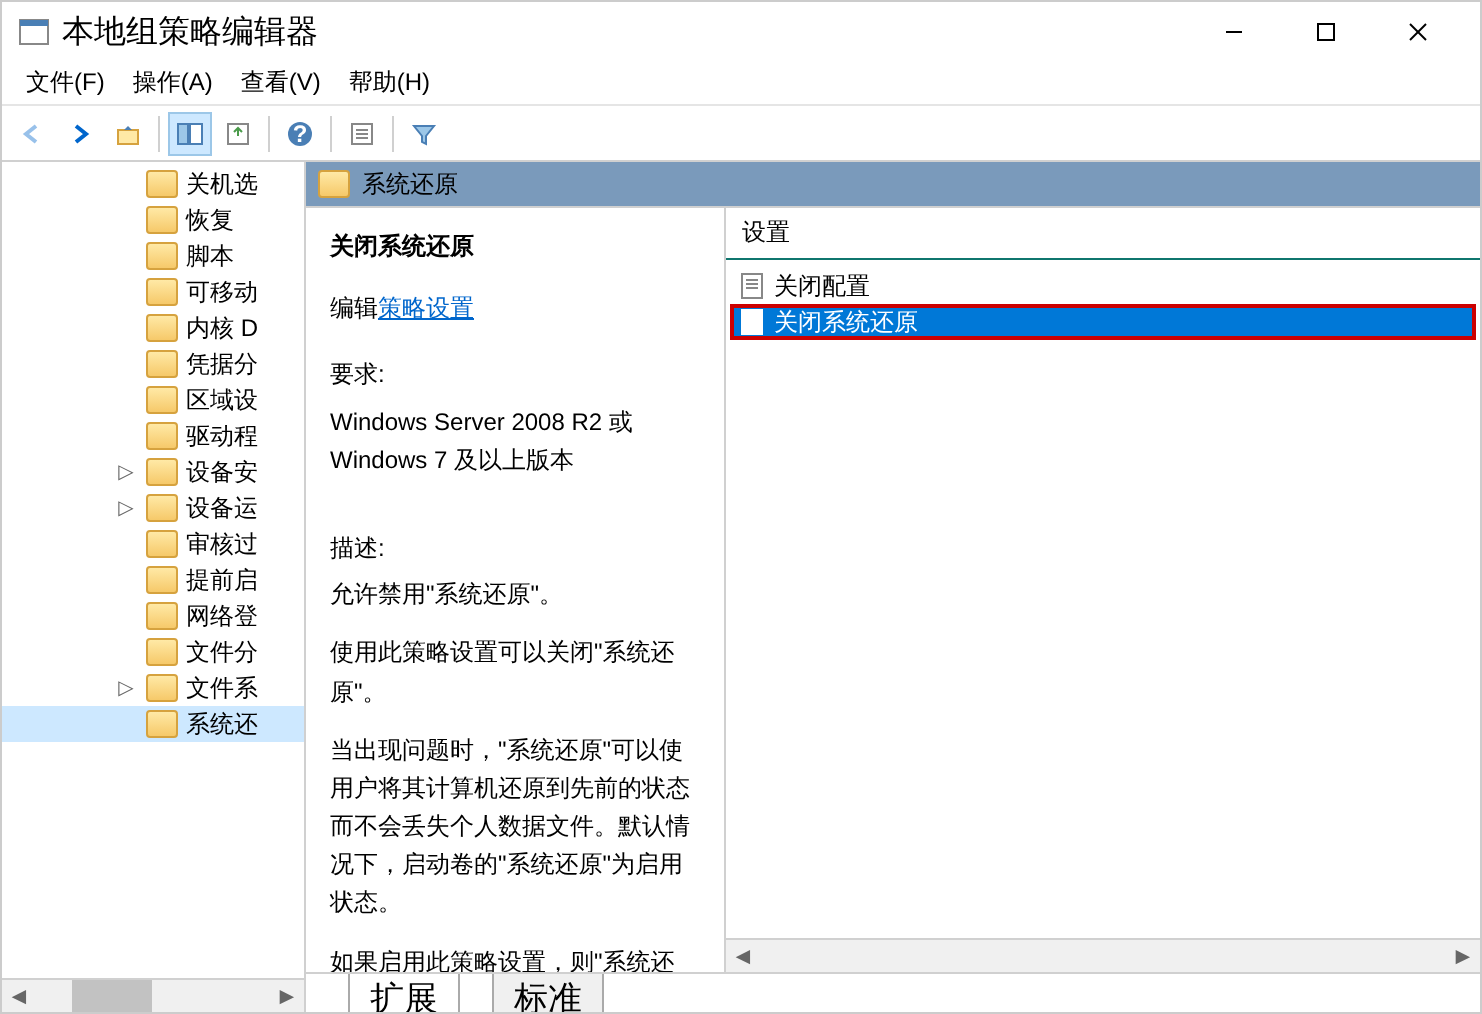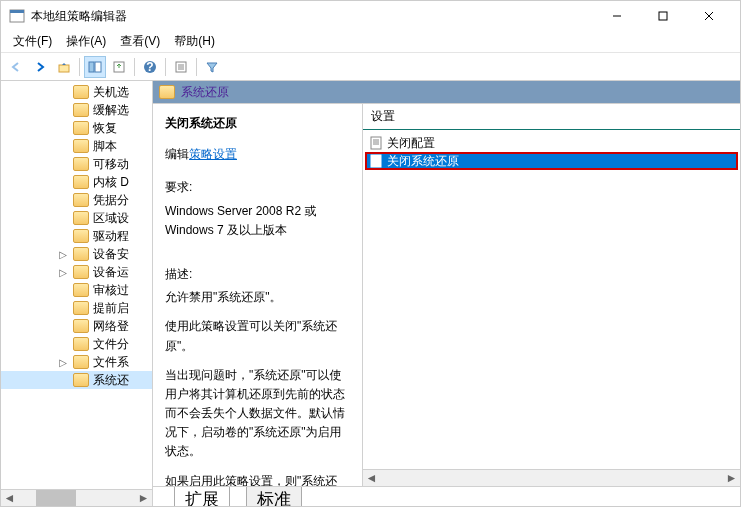--- a/index.html
+++ b/index.html
@@ -1,39 +1,39 @@
 <!DOCTYPE html>
 <html><head>
 <meta charset="utf-8">
 <style>
 * { box-sizing: border-box; margin: 0; padding: 0; font-family: "Microsoft YaHei", "Segoe UI", sans-serif; font-size: 12px; }
 body { background: #fff; width: 741px; height: 507px; overflow: hidden; display: flex; flex-direction: column; border: 1px solid #ccc; }
 .titlebar { height: 30px; display: flex; align-items: center; padding: 0 8px; background: #fff; }
 .titlebar .app-icon { width: 16px; height: 16px; margin-right: 6px; }
-.titlebar .title { flex: 1; font-size: 12px; }
+.titlebar .title { flex: 1; font-size: 16px; }
 .winbtns { display: flex; }
 .winbtn { width: 46px; height: 30px; display: flex; align-items: center; justify-content: center; }
 .menubar { height: 22px; display: flex; align-items: center; padding: 0 6px; border-bottom: 1px solid #e5e5e5; gap: 2px; }
 .menubar span { padding: 2px 6px; }
 .toolbar { height: 28px; display: flex; align-items: center; padding: 0 4px; border-bottom: 1px solid #d0d0d0; gap: 2px; }
 .toolbtn { width: 22px; height: 22px; display: flex; align-items: center; justify-content: center; border: 1px solid transparent; }
 .tbsep { width: 1px; height: 18px; background: #d0d0d0; margin: 0 2px; }
 .content { flex: 1; display: flex; min-height: 0; }
 .sidebar { width: 152px; border-right: 1px solid #d0d0d0; overflow: hidden; display: flex; flex-direction: column; position: relative; }
 .tree { flex: 1; overflow: hidden; padding-top: 2px; }
 .tree-item { height: 18px; display: flex; align-items: center; padding-left: 72px; white-space: nowrap; position: relative; }
 .tree-item.sel { background: #cde8ff; }
 .tree-item .expander { position: absolute; left: 56px; width: 12px; height: 12px; display: flex; align-items: center; justify-content: center; color: #666; font-size: 10px; }
 .tree-item .ficon { width: 16px; height: 14px; background: linear-gradient(#ffe9a6,#f6c96a); border: 1px solid #d6a23e; border-radius: 2px; margin-right: 4px; flex-shrink: 0; }
 .hscroll { height: 17px; background: #f0f0f0; border-top: 1px solid #d0d0d0; position: relative; display: flex; align-items: center; }
 .hscroll .arrow { width: 17px; height: 17px; display: flex; align-items: center; justify-content: center; color: #666; }
 .hscroll .track { flex: 1; height: 100%; position: relative; }
 .hscroll .thumb { position: absolute; height: 100%; background: #c2c2c2; }
 .main { flex: 1; display: flex; flex-direction: column; min-width: 0; }
-.main-header { background: #7a9abb; color: #4c1d95; height: 22px; display: flex; align-items: center; padding: 0 6px; gap: 6px; }
+.main-header { background: #7a9abb; color: #000000; height: 22px; display: flex; align-items: center; padding: 0 6px; gap: 6px; }
 .main-header .hicon { width: 16px; height: 14px; background: linear-gradient(#ffe9a6,#f6c96a); border: 1px solid #d6a23e; border-radius: 2px; }
 .main-body { flex: 1; display: flex; min-height: 0; border-top: 1px solid #d0d0d0; }
 .desc-pane { width: 210px; padding: 10px 12px; border-right: 1px solid #d0d0d0; overflow: hidden; line-height: 1.6; }
 .desc-pane .dtitle { font-weight: bold; margin-bottom: 12px; }
 .desc-pane .editline { margin-bottom: 14px; }
 .desc-pane a { color: #0066cc; text-decoration: underline; }
 .desc-pane .req { margin-bottom: 4px; }
 .desc-pane .reqtext { margin-bottom: 25px; }
 .desc-pane .descl { margin-bottom: 4px; }
 .desc-pane .desctext { margin-bottom: 10px; }
@@ -146,25 +146,20 @@
   <div class="sidebar">
     <div class="tree" id="tree">
         <div class="tree-item">
           <span class="expander"></span>
           <span class="ficon"></span>
           <span>关机选</span>
         </div>
         <div class="tree-item">
           <span class="expander"></span>
           <span class="ficon"></span>
-          <span>缓解选</span>
-        </div>
-        <div class="tree-item">
-          <span class="expander"></span>
-          <span class="ficon"></span>
           <span>恢复</span>
         </div>
         <div class="tree-item">
           <span class="expander"></span>
           <span class="ficon"></span>
           <span>脚本</span>
         </div>
         <div class="tree-item">
           <span class="expander"></span>
           <span class="ficon"></span>

